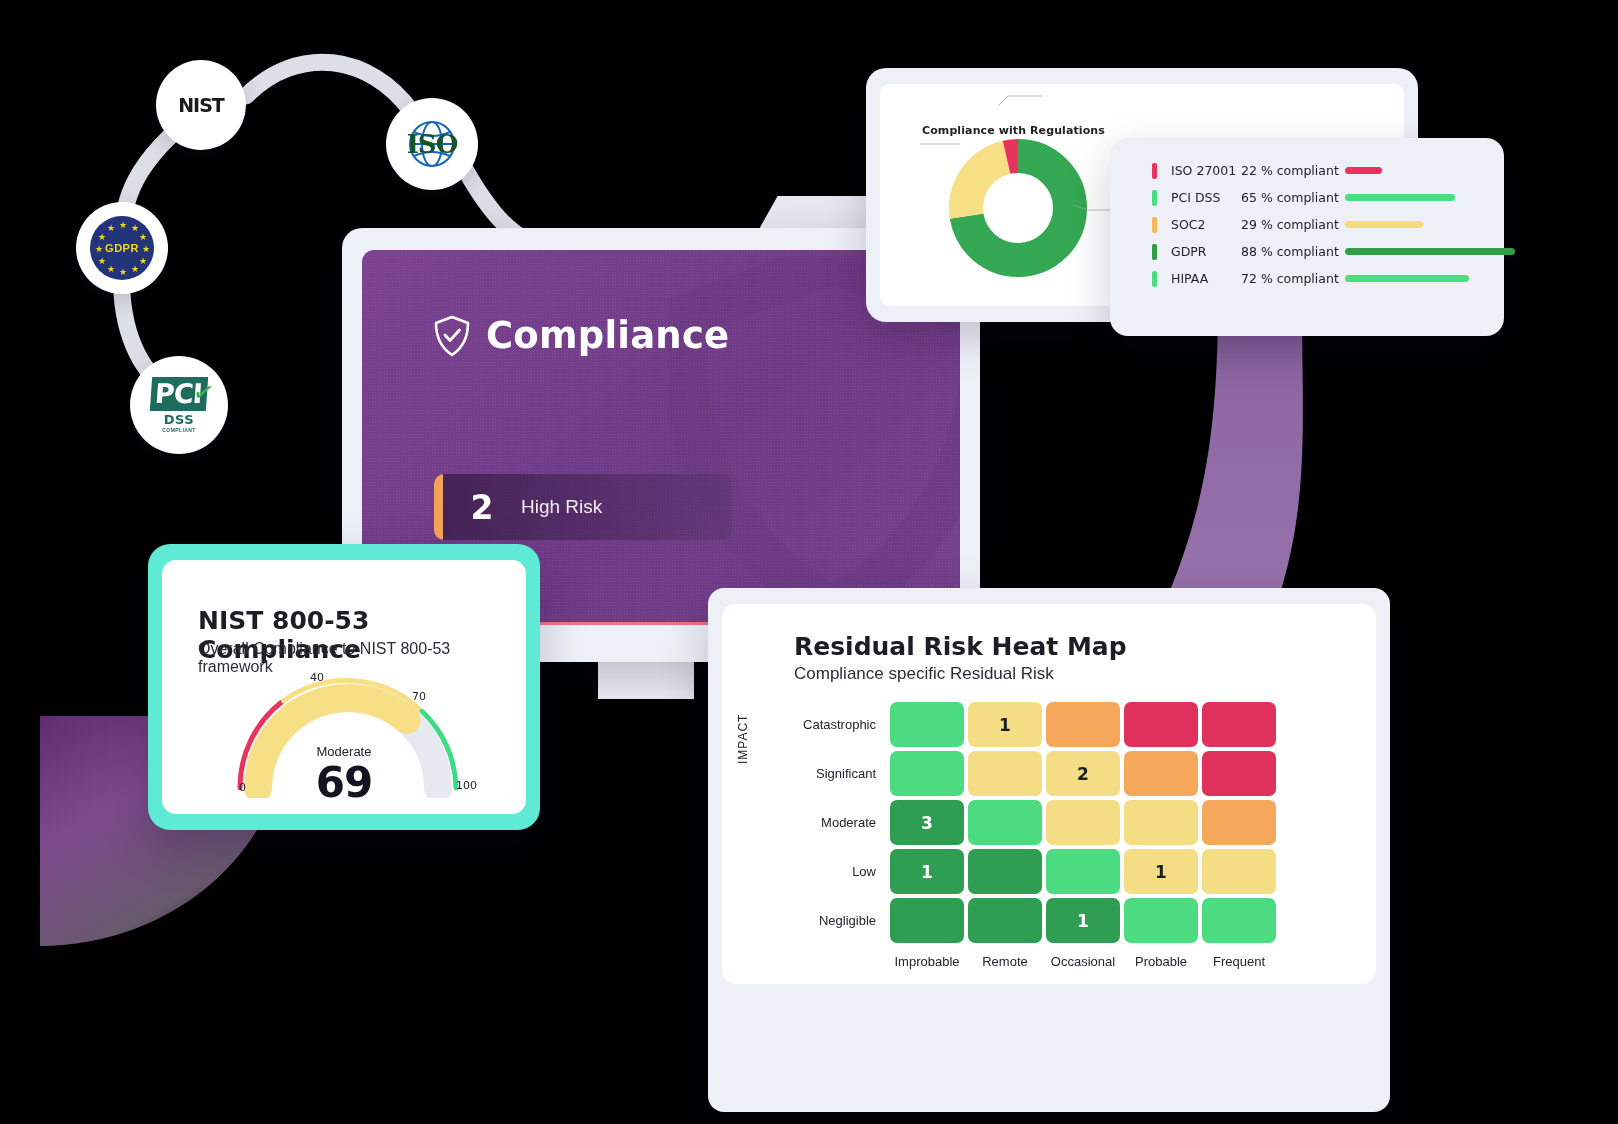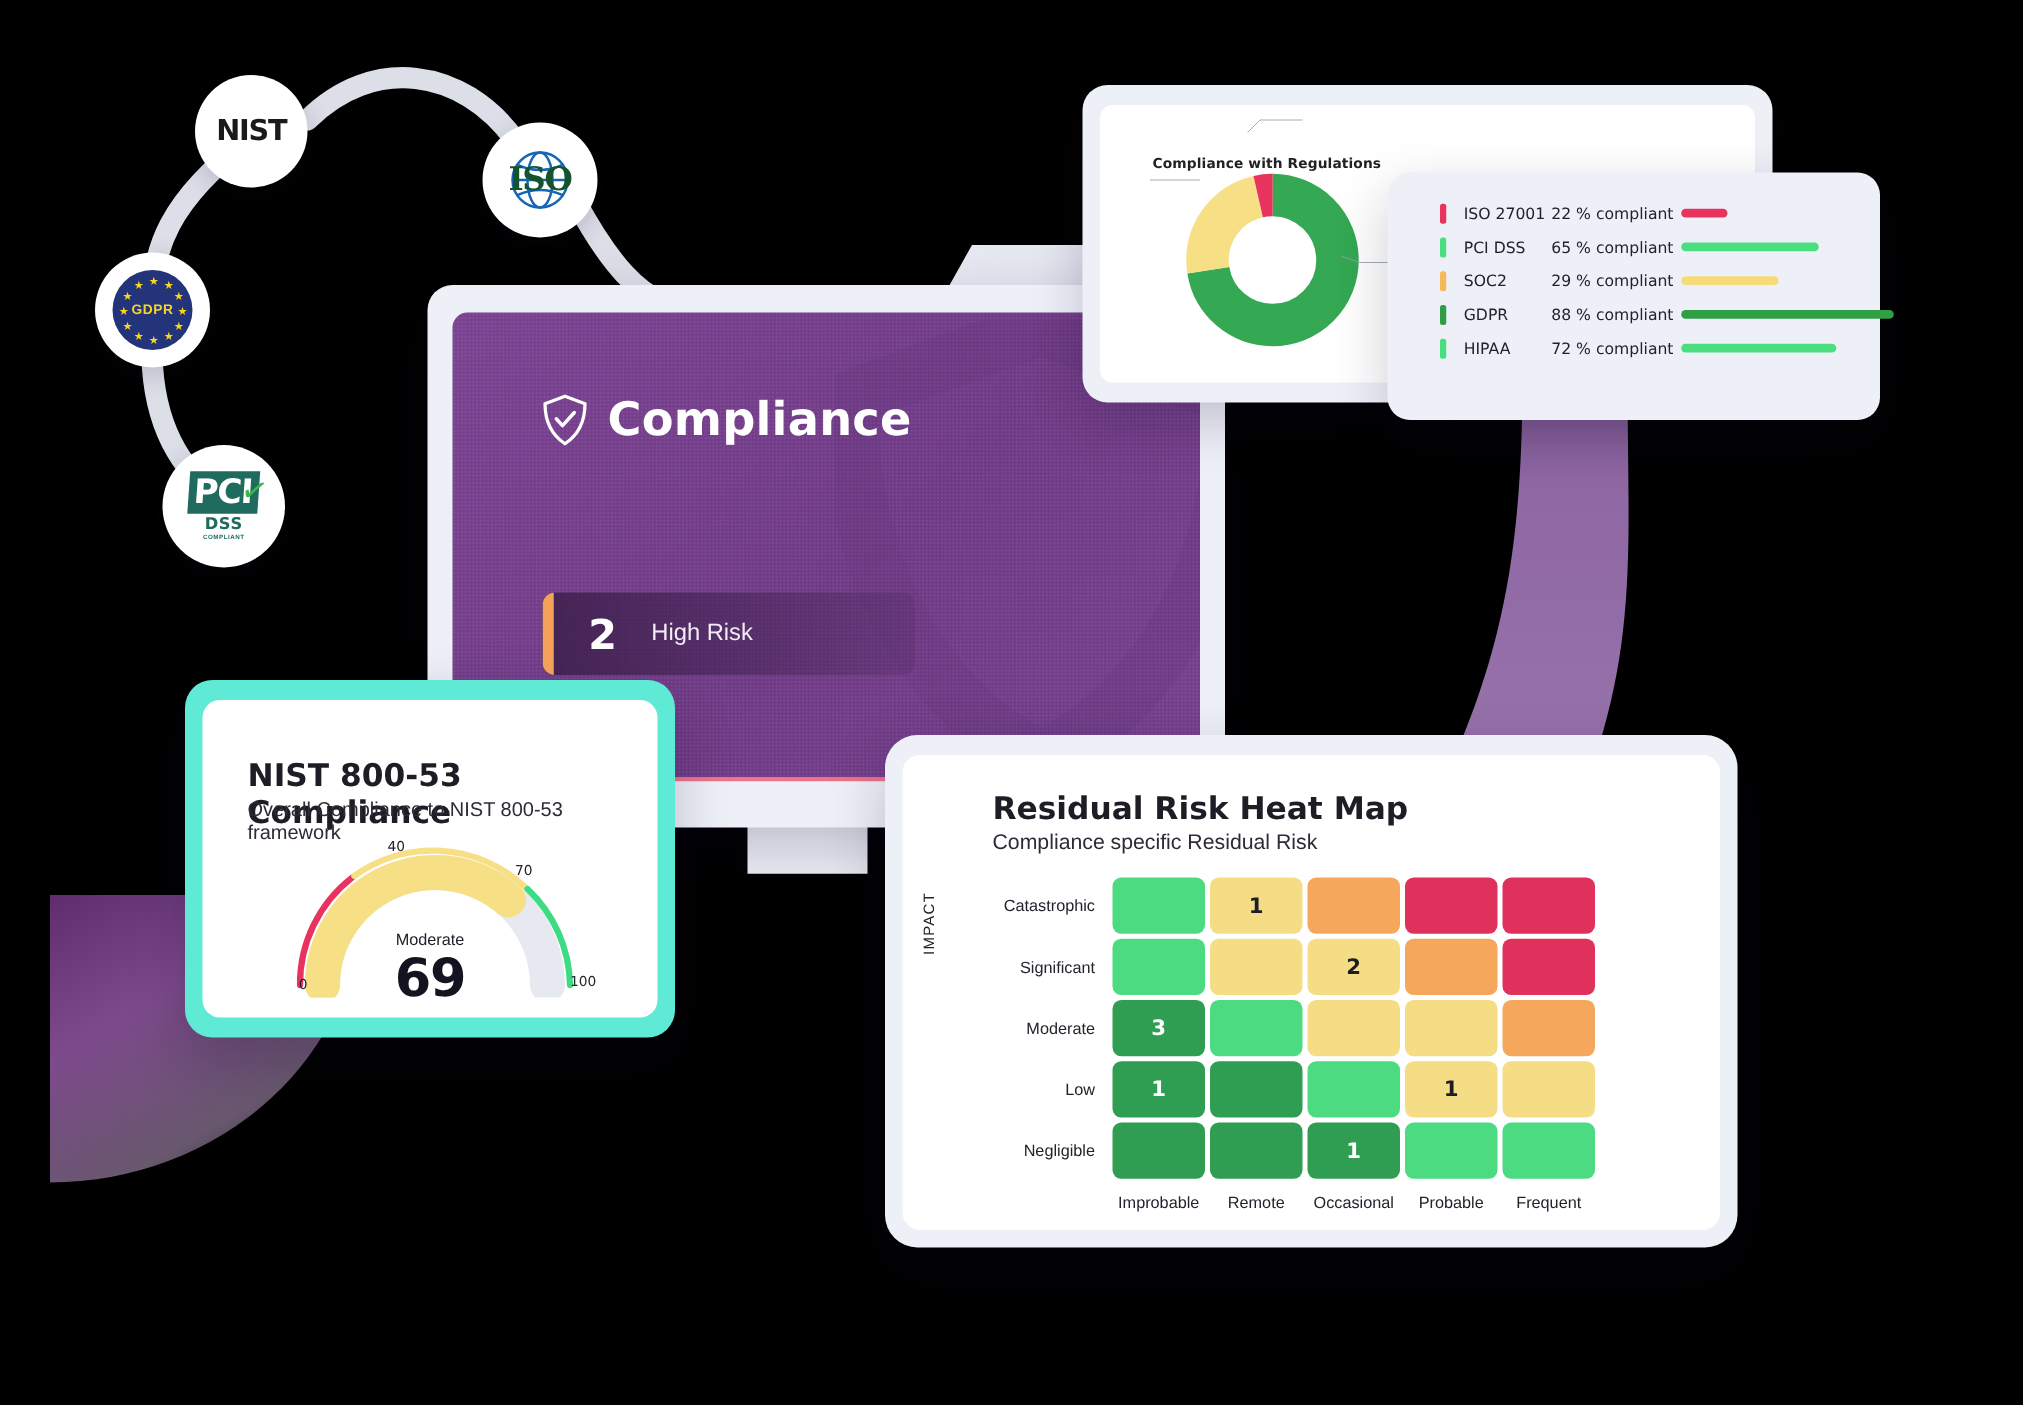--- a/index.html
+++ b/index.html
@@ -16,21 +16,21 @@
 
   
   .chain{position:absolute;left:60px;top:20px;width:500px;height:470px;}
   .badge{position:absolute;border-radius:50%;background:#fff;
     box-shadow:0 6px 22px rgba(20,10,40,.18);display:flex;align-items:center;justify-content:center;}
   .badge-nist{left:96px;top:40px;width:90px;height:90px;}
   .badge-iso{left:326px;top:78px;width:92px;height:92px;}
   .badge-gdpr{left:16px;top:182px;width:92px;height:92px;}
   .badge-pci{left:70px;top:336px;width:98px;height:98px;}
 
-  .nist-word{font-family:"DejaVu Sans",sans-serif;font-weight:700;font-size:23px;letter-spacing:-1px;color:#1a1a1a;}
+  .nist-word{font-family:"DejaVu Sans",sans-serif;font-weight:700;font-size:19px;letter-spacing:-1px;color:#1a1a1a;}
   .iso-wrap{position:relative;width:62px;height:62px;display:flex;align-items:center;justify-content:center;}
   .iso-word{position:relative;z-index:2;font-family:"DejaVu Serif",serif;font-weight:700;font-size:26px;color:#14532d;letter-spacing:-1px;}
   .gdpr-circle{width:64px;height:64px;border-radius:50%;background:#23347a;position:relative;
     display:flex;align-items:center;justify-content:center;}
   .gdpr-word{font-size:11px;font-weight:700;color:#f6d620;letter-spacing:.5px;}
   .gdpr-star{position:absolute;color:#f6d620;font-size:9px;line-height:1;}
   .pci-wrap{display:flex;flex-direction:column;align-items:center;}
   .pci-top{position:relative;font-family:"DejaVu Sans",sans-serif;font-weight:700;font-size:27px;color:#1f6b5e;
     background:#1f6b5e;color:#fff;padding:1px 5px 2px 4px;letter-spacing:-1px;transform:skewX(-4deg);}
   .pci-check{position:absolute;right:-7px;top:-8px;color:#3cb54a;font-size:26px;font-weight:700;transform:rotate(12deg);}
@@ -94,22 +94,22 @@
   .gauge-tick{position:absolute;font-size:11px;color:#23232c;font-family:"DejaVu Sans",sans-serif;}
   .tick-0{left:77px;top:221px;}
   .tick-40{left:148px;top:111px;}
   .tick-70{left:250px;top:130px;}
   .tick-100{left:294px;top:219px;}
   .gauge-word{position:absolute;left:0;right:0;top:184px;text-align:center;font-size:13px;color:#21212a;}
   .gauge-val{position:absolute;left:0;right:0;top:198px;text-align:center;font-family:"DejaVu Sans",sans-serif;
     font-weight:700;font-size:42px;color:#141420;letter-spacing:-1px;}
 
   
-  .heat-card{position:absolute;left:708px;top:588px;width:682px;height:410px;background:#eef0f8;
-    border-radius:26px;box-shadow:0 18px 48px rgba(18,8,40,.22);}
+  .heat-card{position:absolute;left:708px;top:588px;width:682px;height:524px;background:#eef0f8;
+    border-radius:16px;box-shadow:0 18px 48px rgba(18,8,40,.22);}
   .heat-inner{position:absolute;left:14px;top:16px;width:654px;height:380px;background:#fff;border-radius:14px;overflow:hidden;}
   .heat-title{position:absolute;left:72px;top:28px;font-family:"DejaVu Sans",sans-serif;font-weight:700;font-size:25px;color:#1d1d26;}
   .heat-sub{position:absolute;left:72px;top:60px;font-size:17px;color:#2c2c36;}
   .heat-grid{position:absolute;left:168px;top:98px;display:grid;grid-template-columns:repeat(5,74px);
     grid-template-rows:repeat(5,45px);gap:4px;}
   .cell{border-radius:7px;display:flex;align-items:center;justify-content:center;font-size:17px;
     font-family:"DejaVu Sans",sans-serif;font-weight:700;}
   .ycol{position:absolute;left:52px;top:98px;width:110px;height:241px;}
   .yrow{position:absolute;right:8px;height:45px;display:flex;align-items:center;justify-content:flex-end;width:110px;
     font-size:13px;color:#23232c;}

